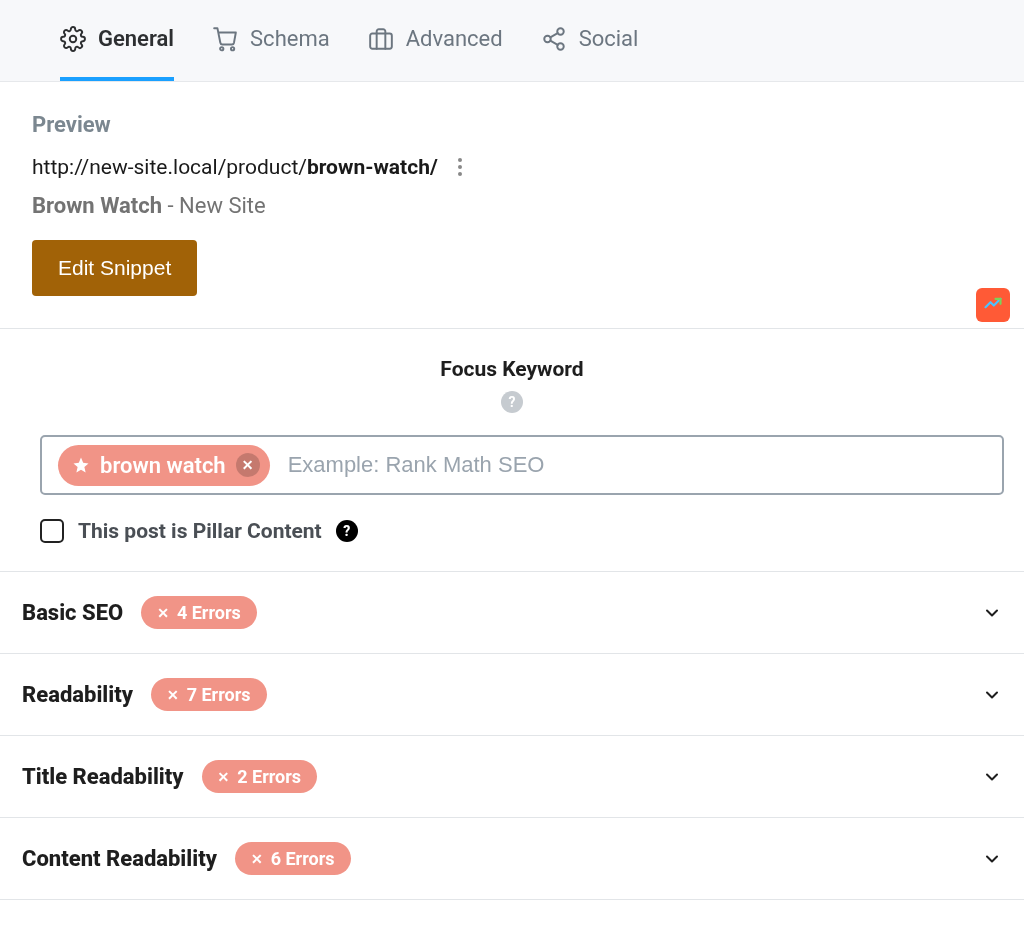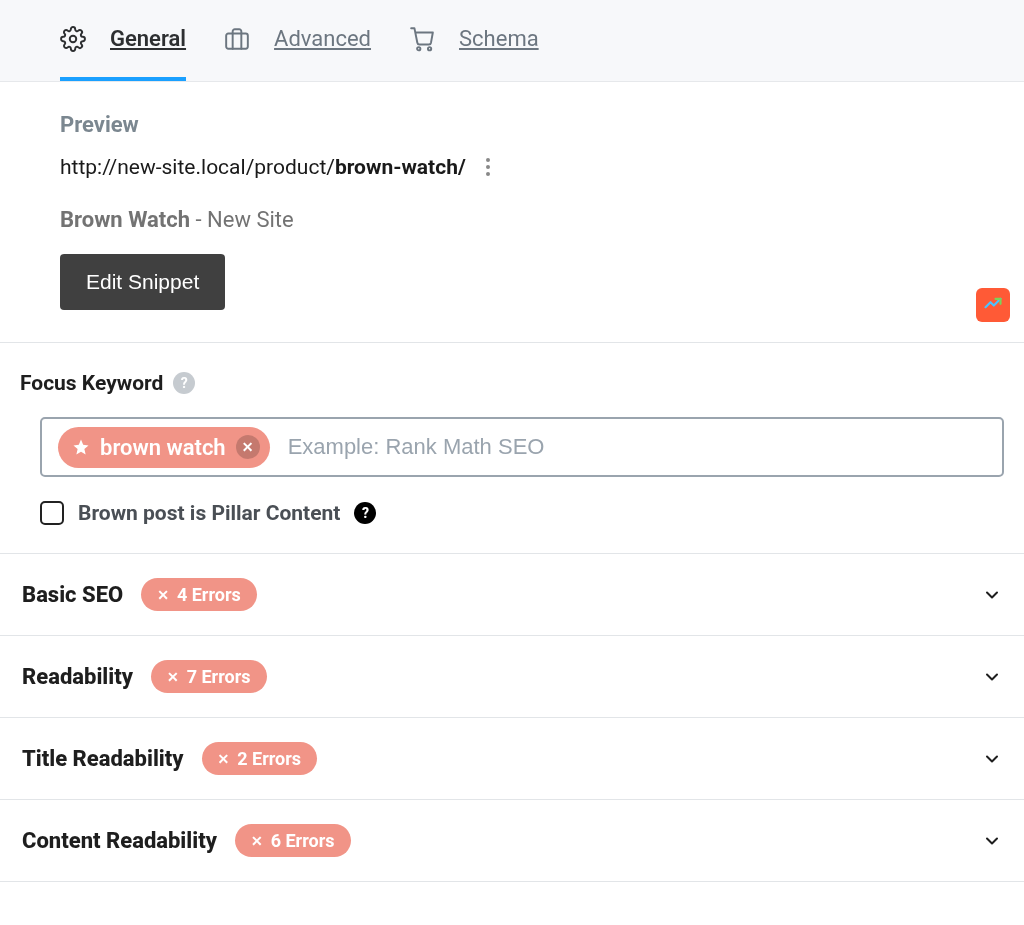--- a/index.html
+++ b/index.html
@@ -18,63 +18,62 @@
     align-items: center;
     gap: 38px;
     background: #f7f8fa;
     border-bottom: 1px solid #e6e8eb;
     padding: 0 40px 0 60px;
     height: 82px;
   }
   .tab {
     display: flex;
     align-items: center;
-    gap: 24px;
+    gap: 12px;
     font-size: 22px;
     color: #6c7680;
     cursor: pointer;
     height: 100%;
     border-bottom: 4px solid transparent;
-    text-decoration: underline;
   }
   .tab.active {
     color: #2d2f31;
     font-weight: 600;
     border-bottom: 4px solid #1aa0ff;
   }
   .tab .icon { width: 26px; height: 26px; display: inline-flex; align-items: center; justify-content: center; color: #6c7680; }
   .tab.active .icon { color: #2d2f31; }
 
   
-  .content { padding: 30px 40px 0 60px; }
+  .content { padding: 30px 40px 0 32px; }
 
   .preview-label {
     font-size: 22px;
     font-weight: 700;
     color: #7b8790;
     margin-bottom: 18px;
   }
   .url-row {
     display: flex;
     align-items: center;
     gap: 14px;
     font-size: 21px;
     color: #1a1a1a;
-    margin-bottom: 28px;
+    margin-bottom: 14px;
   }
   .url-row .slug { font-weight: 700; }
   .dots-icon { color: #888; cursor: pointer; display: inline-flex; }
   .serp-title {
     font-size: 22px;
     color: #737373;
     margin-bottom: 22px;
   }
   .serp-title .strong { font-weight: 700; }
   .snippet-btn {
-    background: #404040;
+    background: #a16207;
     color: #fff;
     border: none;
     font-size: 21px;
     padding: 16px 26px;
     border-radius: 4px;
     cursor: pointer;
     font-weight: 500;
   }
 
   .section-divider { border: 0; border-top: 1px solid #e2e5e8; margin: 32px 0 0 0; }
@@ -88,21 +87,21 @@
     border-radius: 6px;
     background: #ff5a36;
     display: flex;
     align-items: center;
     justify-content: center;
     cursor: pointer;
   }
 
   
   .fk-wrap { padding: 28px 20px 0 20px; }
-  .fk-label-row { display: flex; align-items: center; gap: 10px; font-size: 21px; font-weight: 700; margin-bottom: 22px; }
+  .fk-label-row { display: flex; align-items: center; gap: 10px; font-size: 21px; font-weight: 700; margin-bottom: 22px; flex-direction: column; }
   .help-dot {
     width: 22px; height: 22px; border-radius: 50%; background: #c6cbd0;
     color: #fff; font-size: 14px; font-weight: 700; display: inline-flex;
     align-items: center; justify-content: center; cursor: pointer;
   }
 
   .keyword-box {
     display: flex;
     align-items: stretch;
     border: 2px solid #9aa4ae;
@@ -195,35 +194,47 @@
       <svg width="26" height="26" viewBox="0 0 24 24" fill="none" stroke="currentColor" stroke-width="1.8" stroke-linecap="round" stroke-linejoin="round">
           <circle cx="12" cy="12" r="3"></circle>
           <path d="M19.4 15a1.7 1.7 0 0 0 .34 1.87l.06.06a2 2 0 1 1-2.83 2.83l-.06-.06a1.7 1.7 0 0 0-1.87-.34 1.7 1.7 0 0 0-1 1.55V21a2 2 0 0 1-4 0v-.09a1.7 1.7 0 0 0-1-1.55 1.7 1.7 0 0 0-1.87.34l-.06.06a2 2 0 1 1-2.83-2.83l.06-.06a1.7 1.7 0 0 0 .34-1.87 1.7 1.7 0 0 0-1.55-1H3a2 2 0 0 1 0-4h.09a1.7 1.7 0 0 0 1.55-1 1.7 1.7 0 0 0-.34-1.87l-.06-.06a2 2 0 1 1 2.83-2.83l.06.06a1.7 1.7 0 0 0 1.87.34H9a1.7 1.7 0 0 0 1-1.55V3a2 2 0 0 1 4 0v.09a1.7 1.7 0 0 0 1 1.55 1.7 1.7 0 0 0 1.87-.34l.06-.06a2 2 0 1 1 2.83 2.83l-.06.06a1.7 1.7 0 0 0-.34 1.87V9a1.7 1.7 0 0 0 1.55 1H21a2 2 0 0 1 0 4h-.09a1.7 1.7 0 0 0-1.55 1z"></path>
         </svg>
     </span>
     <span>General</span>
   </div>
   <div class="tab">
     <span class="icon">
       <svg width="26" height="26" viewBox="0 0 24 24" fill="none" stroke="currentColor" stroke-width="1.8" stroke-linecap="round" stroke-linejoin="round">
-          <rect x="2" y="7" width="20" height="14" rx="2"></rect>
-          <path d="M16 21V5a2 2 0 0 0-2-2h-4a2 2 0 0 0-2 2v16"></path>
-        </svg>
-    </span>
-    <span>Advanced</span>
+          <circle cx="9" cy="21" r="1.5"></circle>
+          <circle cx="19" cy="21" r="1.5"></circle>
+          <path d="M2 2h3l2.7 13.4a2 2 0 0 0 2 1.6h8.6a2 2 0 0 0 2-1.6L22 6H6"></path>
+        </svg>
+    </span>
+    <span>Schema</span>
   </div>
   <div class="tab">
     <span class="icon">
       <svg width="26" height="26" viewBox="0 0 24 24" fill="none" stroke="currentColor" stroke-width="1.8" stroke-linecap="round" stroke-linejoin="round">
-          <circle cx="9" cy="21" r="1.5"></circle>
-          <circle cx="19" cy="21" r="1.5"></circle>
-          <path d="M2 2h3l2.7 13.4a2 2 0 0 0 2 1.6h8.6a2 2 0 0 0 2-1.6L22 6H6"></path>
-        </svg>
-    </span>
-    <span>Schema</span>
+          <rect x="2" y="7" width="20" height="14" rx="2"></rect>
+          <path d="M16 21V5a2 2 0 0 0-2-2h-4a2 2 0 0 0-2 2v16"></path>
+        </svg>
+    </span>
+    <span>Advanced</span>
+  </div>
+  <div class="tab">
+    <span class="icon">
+      <svg width="26" height="26" viewBox="0 0 24 24" fill="none" stroke="currentColor" stroke-width="1.8" stroke-linecap="round" stroke-linejoin="round">
+          <circle cx="18" cy="5" r="3"></circle>
+          <circle cx="6" cy="12" r="3"></circle>
+          <circle cx="18" cy="19" r="3"></circle>
+          <line x1="8.6" y1="10.5" x2="15.4" y2="6.5"></line>
+          <line x1="8.6" y1="13.5" x2="15.4" y2="17.5"></line>
+        </svg>
+    </span>
+    <span>Social</span>
   </div>
 </div>
 
 <div class="content">
   <div class="preview-label">Preview</div>
 
   <div class="url-row">
     <span>
       <span>http://new-site.local/product/</span><span class="slug">brown-watch/</span>
     </span>
@@ -270,21 +281,21 @@
         </span>
         <span>brown watch</span>
         <span class="xcircle">✕</span>
       </span>
       <input type="text" class="keyword-input" placeholder="Example: Rank Math SEO" style="">
     </div>
   </div>
 
   <div class="pillar-row">
     <span class="checkbox"></span>
-    <span>Brown post is Pillar Content</span>
+    <span>This post is Pillar Content</span>
     <span class="qmark">?</span>
   </div>
 </div>
 
 <div class="accordion">
 
   <div class="acc-row">
     <div class="acc-left">
       <span class="acc-title">Basic SEO</span>
       <span class="err-pill">

